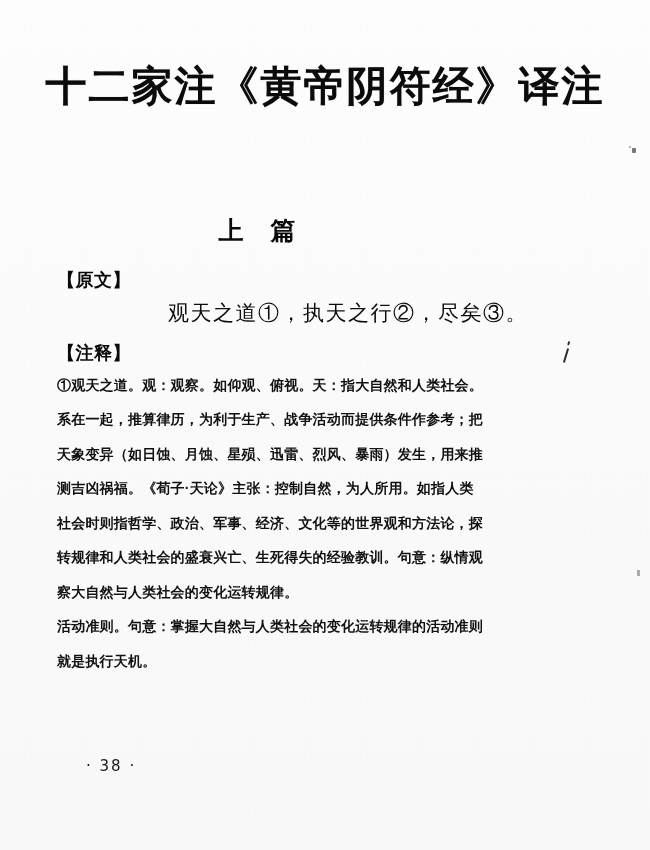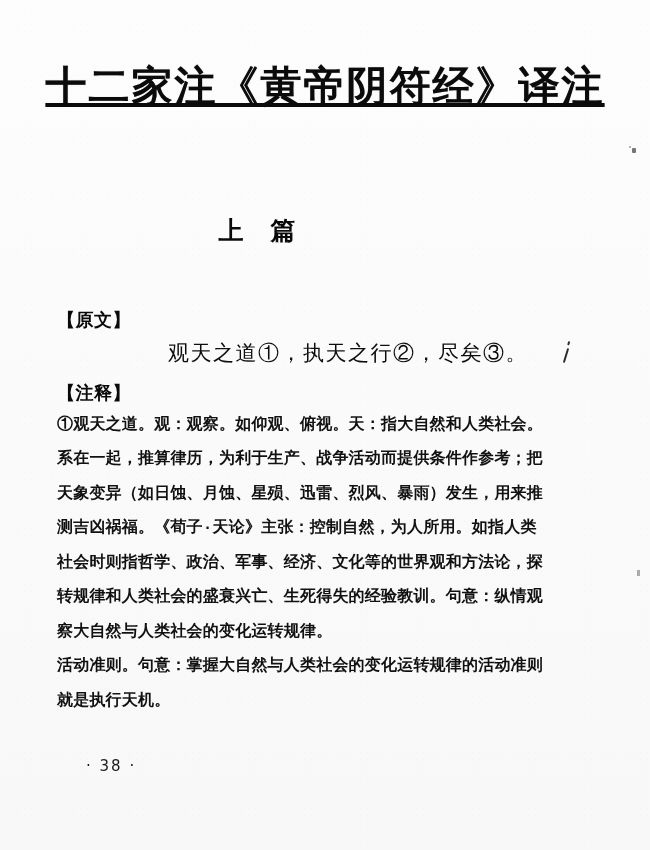--- a/index.html
+++ b/index.html
@@ -47,21 +47,20 @@
     left: 0;
     width: 650px;
     text-align: center;
     font-family: "DejaVu Serif", "Liberation Serif", serif;
     font-size: 41px;
     line-height: 1.25;
     letter-spacing: 2px;
     color: #0b0b0b;
     white-space: nowrap;
     text-shadow: 0 0 0.7px rgba(0,0,0,0.5);
-    text-decoration: underline;
   }
 
   
   .chapter-heading {
     position: absolute;
     top: 193px;
     left: 0;
     width: 515px;
     text-align: center;
     font-family: "DejaVu Sans", "Liberation Sans", sans-serif;
@@ -71,21 +70,20 @@
     color: #0a0a0a;
     white-space: pre;
   }
 
   
   .column {
     position: absolute;
     left: 57px;
     top: 266px;
     width: 540px;
-    margin-top: 40px;
   }
 
   .section-label {
     font-family: "DejaVu Sans", "Liberation Sans", sans-serif;
     font-weight: bold;
     font-size: 18px;
     line-height: 1.5;
     letter-spacing: 0.5px;
     color: #0a0a0a;
     margin: 0 0 4px 0;
@@ -107,23 +105,23 @@
     font-family: "DejaVu Sans", "Liberation Sans", sans-serif;
     font-weight: bold;
     font-size: 18px;
     line-height: 1.45;
     letter-spacing: 0.5px;
     color: #0a0a0a;
     margin: 0 0 2px 0;
   }
 
   .note-line {
-    font-family: Liberation Mono, monospace;
-    font-weight: bold;
-    font-size: 16px;
+    font-family: Liberation Sans, sans-serif;
+    font-weight: bold;
+    font-size: 14px;
     line-height: 34.5px;
     letter-spacing: 0.2px;
     color: #111111;
     white-space: nowrap;
     margin: 0;
   }
 
   
   .folio {
     position: absolute;

